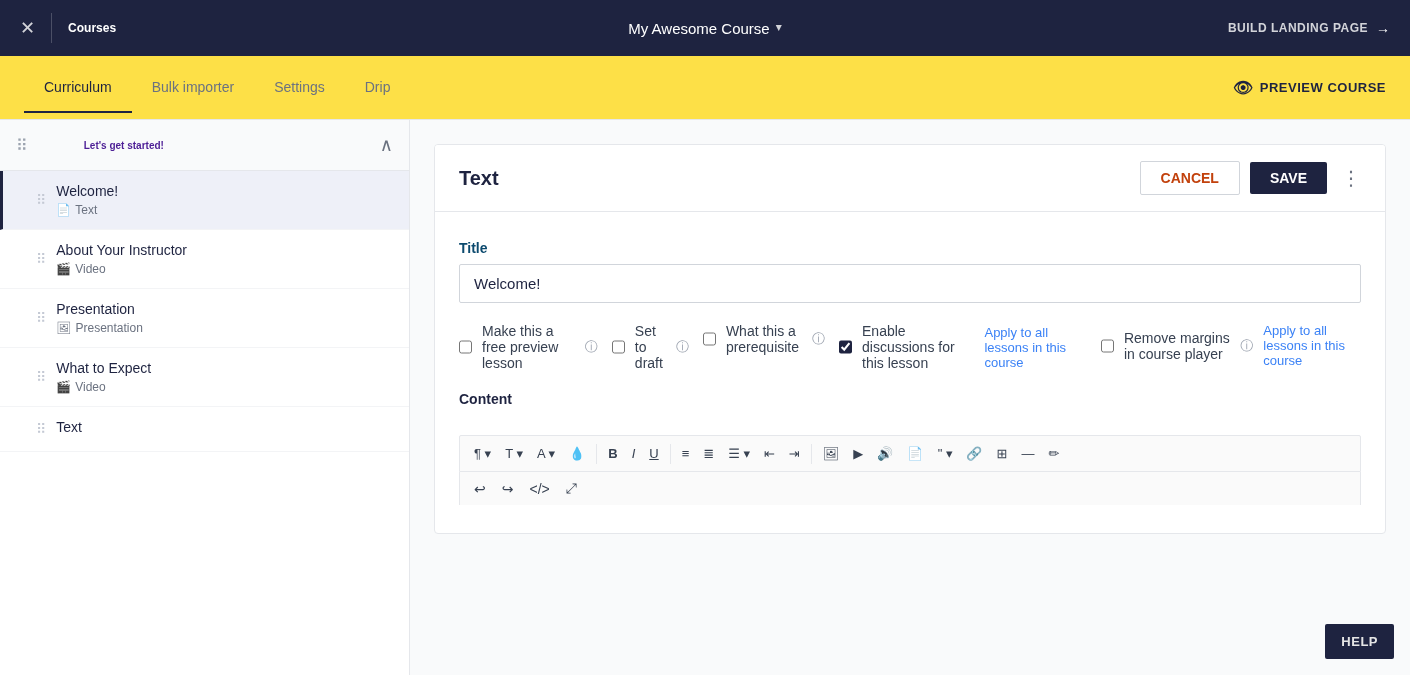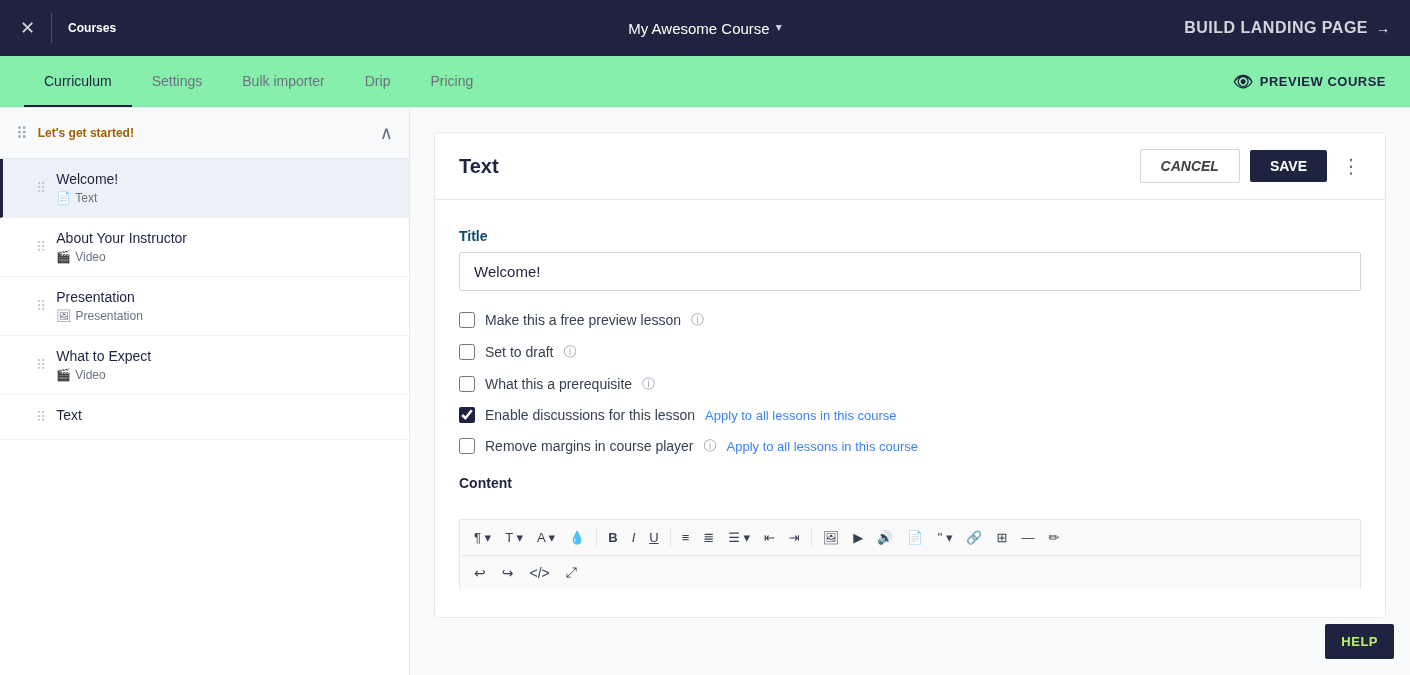--- a/index.html
+++ b/index.html
@@ -16,31 +16,31 @@
       position: relative;
     }
     .top-bar-left { display: flex; align-items: center; gap: 16px; }
     .close-icon { font-size: 18px; cursor: pointer; opacity: 0.8; }
     .divider-v { width: 1px; height: 30px; background: rgba(255,255,255,0.2); }
     .courses-label { font-size: 12px; font-weight: 600; color: white; }
     .top-bar-center { position: absolute; left: 50%; transform: translateX(-50%); display: flex; align-items: flex-start; gap: 6px; }
     .course-title { font-size: 15px; color: white; font-weight: 500; }
     .dropdown-arrow { font-size: 12px; opacity: 0.8; }
     .top-bar-right { margin-left: auto; display: flex; align-items: center; gap: 8px; }
-    .build-landing { color: rgba(255,255,255,0.8); font-size: 16px; letter-spacing: 0.5px; font-weight: 600; text-transform: uppercase; cursor: pointer; }
+    .build-landing { color: rgba(255,255,255,0.8); font-size: 12px; letter-spacing: 0.5px; font-weight: 600; text-transform: uppercase; cursor: pointer; }
     .arrow-right { font-size: 14px; }
 
     
     .tab-nav {
-      background: #86efac;
+      background: #fde047;
       border-bottom: 1px solid #e5e7eb;
       display: flex;
       align-items: center;
       padding: 8px 24px;
-      height: 52px;
+      height: 64px;
     }
     .tab-nav-left { display: flex; align-items: center; gap: 0; }
     .tab-item {
       padding: 16px 20px;
       font-size: 14px;
       color: #6b7280;
       cursor: pointer;
       border-bottom: 2px solid transparent;
       font-weight: 500;
       white-space: nowrap;
@@ -65,21 +65,21 @@
       flex-shrink: 0;
     }
     .section-header {
       display: flex;
       align-items: center;
       padding: 14px 16px;
       background: #f9fafb;
       border-bottom: 1px solid #e5e7eb;
     }
     .drag-dots { color: #9ca3af; margin-right: 10px; font-size: 16px; cursor: grab; }
-    .section-title { font-size: 12px; font-weight: 600; color: #a16207; flex: 1; }
+    .section-title { font-size: 10px; font-weight: 600; color: #4c1d95; flex: 1; margin-left: 46px; }
     .collapse-icon { color: #6b7280; cursor: pointer; font-size: 18px; }
 
     .lesson-item {
       display: flex;
       align-items: center;
       padding: 12px 16px 12px 36px;
       border-bottom: 1px solid #f3f4f6;
       cursor: pointer;
       background: white;
     }
@@ -111,26 +111,25 @@
       padding: 16px 24px;
       border-bottom: 1px solid #e5e7eb;
       background: white;
     }
     .editor-header-title { font-size: 20px; font-weight: 600; color: #1e2340; flex: 1; }
     .header-actions { display: flex; align-items: center; gap: 10px; }
     .cancel-btn {
       padding: 8px 20px;
       border: 1px solid #d1d5db;
       background: white;
-      color: #404040;
+      color: #c2410c;
       font-size: 14px;
       font-weight: 600;
       cursor: pointer;
       border-radius: 2px;
-      font-style: italic;
     }
     .save-btn {
       padding: 8px 20px;
       background: #1e2340;
       color: white;
       font-size: 14px;
       font-weight: 600;
       cursor: pointer;
       border: none;
       border-radius: 2px;
@@ -146,21 +145,21 @@
       border: 1px solid #d1d5db;
       border-radius: 2px;
       padding: 10px 14px;
       font-size: 15px;
       color: #1e2340;
       outline: none;
       margin-bottom: 20px;
     }
 
     
-    .checkbox-group { display: flex; flex-direction: column; gap: 14px; margin-bottom: 20px; }
+    .checkbox-group { display: flex; gap: 14px; margin-bottom: 20px; }
     .checkbox-row { display: flex; align-items: center; gap: 10px; }
     .checkbox-row input[type="checkbox"] {
       width: 16px; height: 16px; cursor: pointer; accent-color: #1e2340;
     }
     .checkbox-label { font-size: 14px; color: #374151; }
     .info-icon { color: #9ca3af; font-size: 13px; cursor: pointer; }
     .link-text { color: #3b82f6; font-size: 13px; cursor: pointer; text-decoration: none; }
     .sub-text { font-size: 12px; color: #6b7280; margin-top: 4px; padding-left: 26px; }
     .sub-text a { color: #3b82f6; text-decoration: none; }
 
@@ -201,21 +200,21 @@
       background: #fafafa;
     }
     .toolbar-row2 .toolbar-btn { font-size: 14px; }
 
     
     .help-btn {
       position: fixed;
       bottom: 16px;
       right: 16px;
       background: #1e2340;
-      color: #bef264;
+      color: #e5e5e5;
       padding: 10px 16px;
       font-size: 13px;
       font-weight: 600;
       border-radius: 2px;
       cursor: pointer;
       letter-spacing: 0.5px;
     }
   </style>
 </head>
 <body>
@@ -232,24 +231,23 @@
   </div>
   <div class="top-bar-right">
     <span class="build-landing">BUILD LANDING PAGE</span>
     <span class="arrow-right">→</span>
   </div>
 </div>
 
 <div class="tab-nav">
   <div class="tab-nav-left">
     <div class="tab-item active">Curriculum</div>
+    <div class="tab-item">Bulk importer</div>
     <div class="tab-item">Settings</div>
-    <div class="tab-item">Bulk importer</div>
     <div class="tab-item">Drip</div>
-    <div class="tab-item">Pricing</div>
   </div>
   <div class="tab-nav-right">
     <div class="preview-btn">
       <span class="eye-icon">👁</span>
       <span>PREVIEW COURSE</span>
     </div>
   </div>
 </div>
 
 <div class="main-layout">

